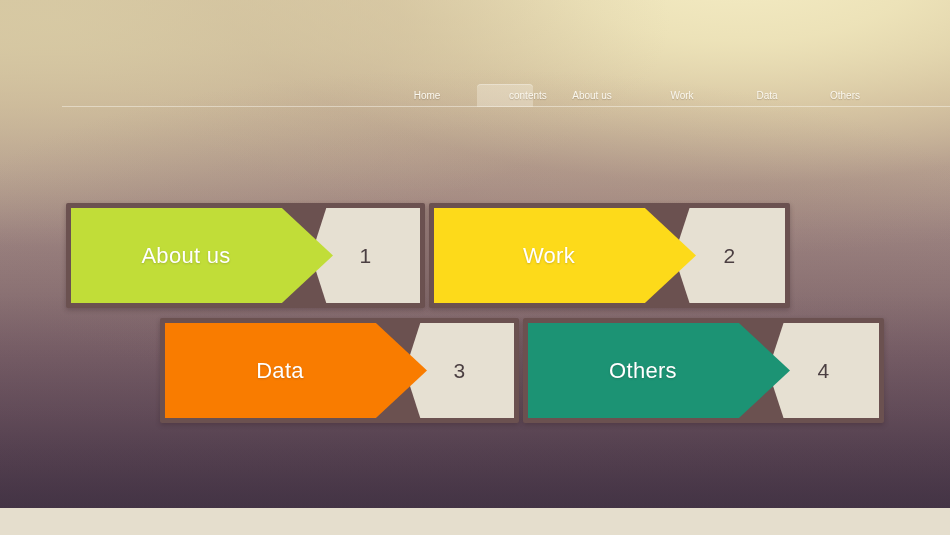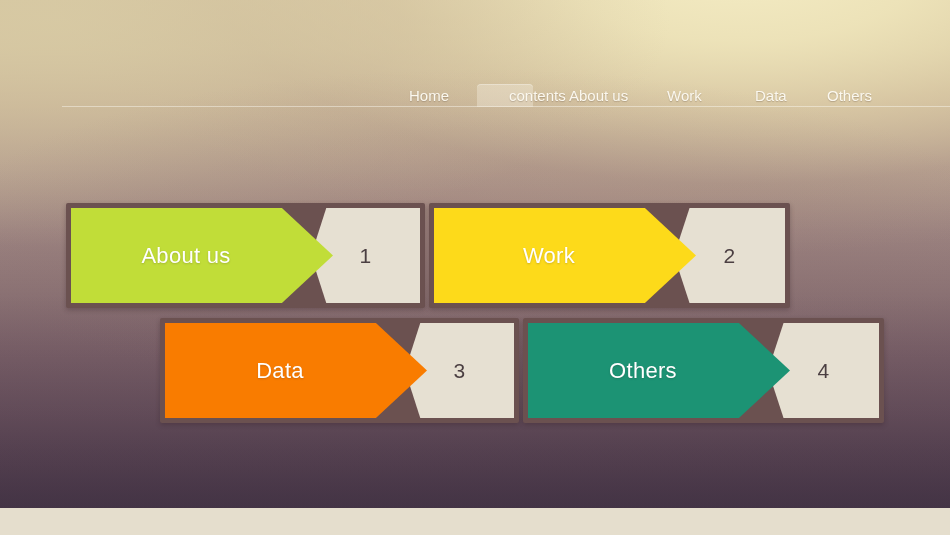--- a/index.html
+++ b/index.html
@@ -115,21 +115,21 @@
     left: 395px;
     top: 84px;
     width: 555px;
     height: 23px;
   }
   .nav-item {
     position: absolute;
     top: 0;
     height: 23px;
     line-height: 23px;
-    font-size: 15px;
+    font-size: 10px;
     color: #fbf8ef;
     white-space: nowrap;
     text-align: center;
     text-shadow: 0 1px 1px rgba(95,75,58,0.30);
     padding: 0 8px;
     box-sizing: border-box;
   }
   .nav-item.active {
     background: rgba(255,253,243,0.30);
     border-radius: 4px 4px 0 0;

